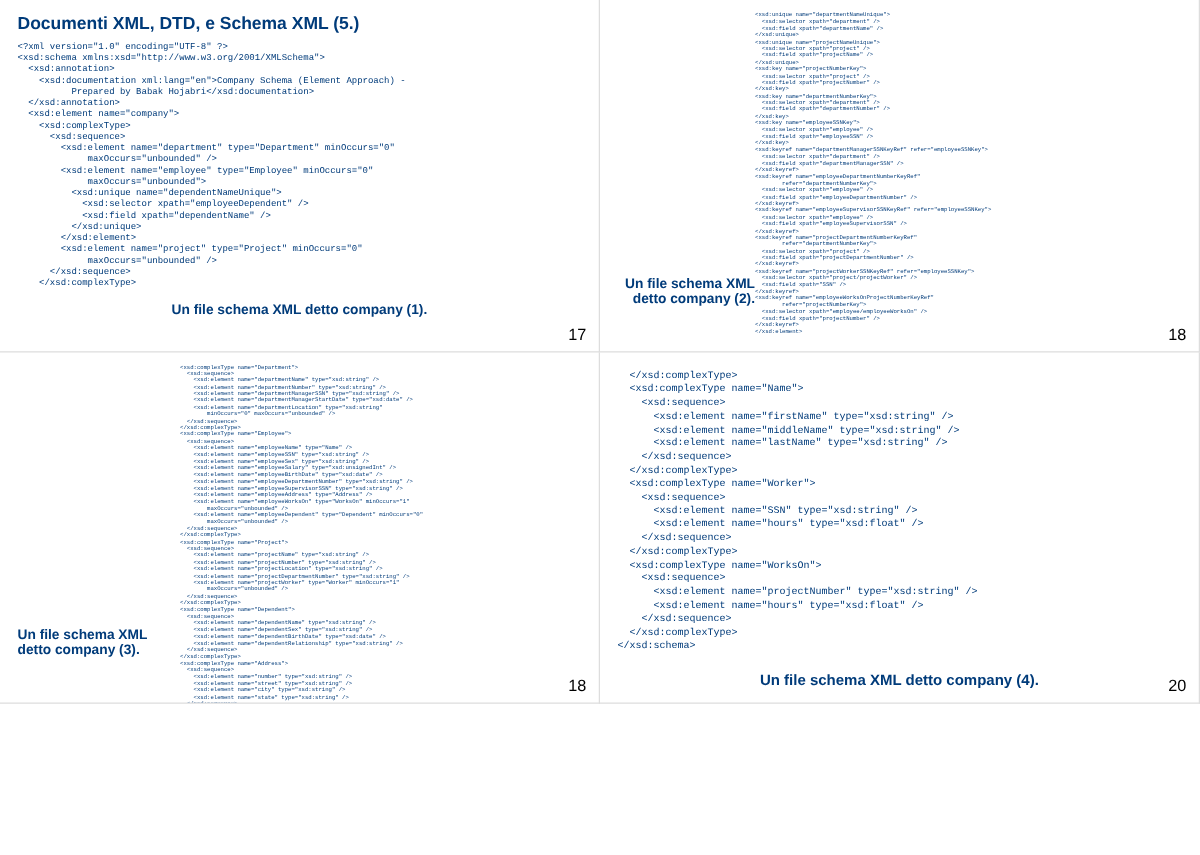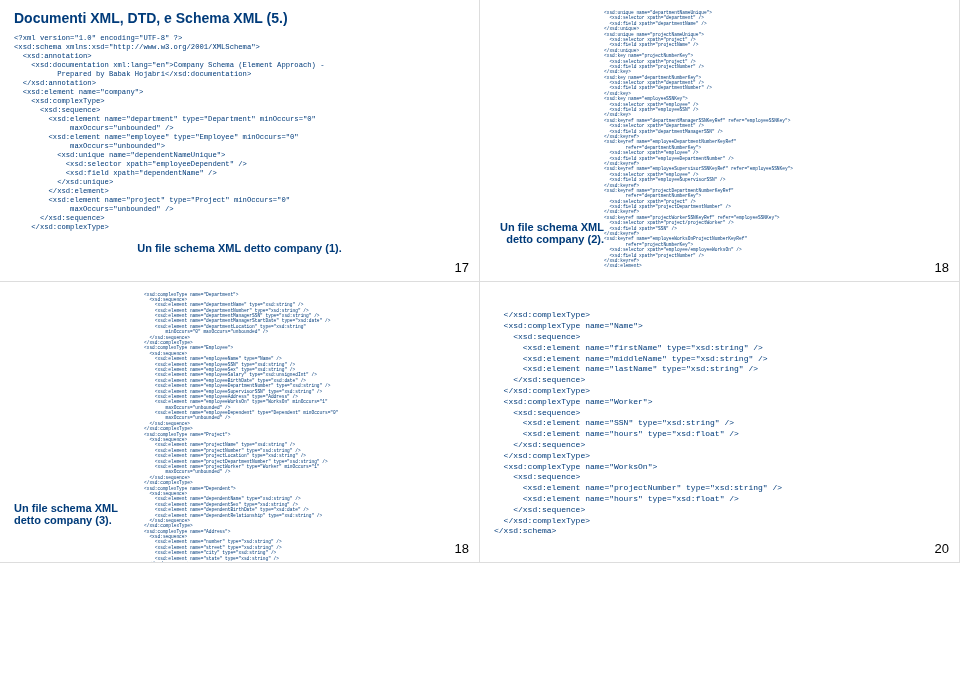--- a/index.html
+++ b/index.html
@@ -245,17 +245,18 @@
       &lt;xsd:element name="hours" type="xsd:float" /&gt;
     &lt;/xsd:sequence&gt;
   &lt;/xsd:complexType&gt;
   &lt;xsd:complexType name="WorksOn"&gt;
     &lt;xsd:sequence&gt;
       &lt;xsd:element name="projectNumber" type="xsd:string" /&gt;
       &lt;xsd:element name="hours" type="xsd:float" /&gt;
     &lt;/xsd:sequence&gt;
   &lt;/xsd:complexType&gt;
 &lt;/xsd:schema&gt;</pre>
+      <div class="caption">Un file schema XML detto company (4).</div>
     </div>
     <div class="pagenum">20</div>
   </div>
 
 </div>
 
 </body></html>

